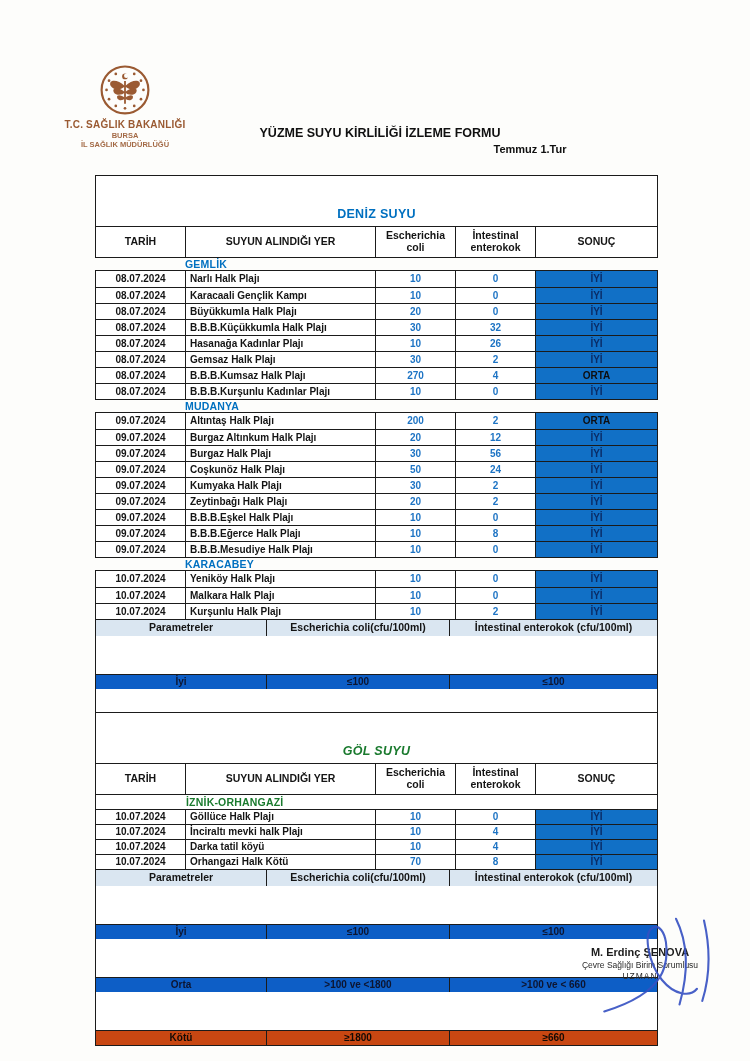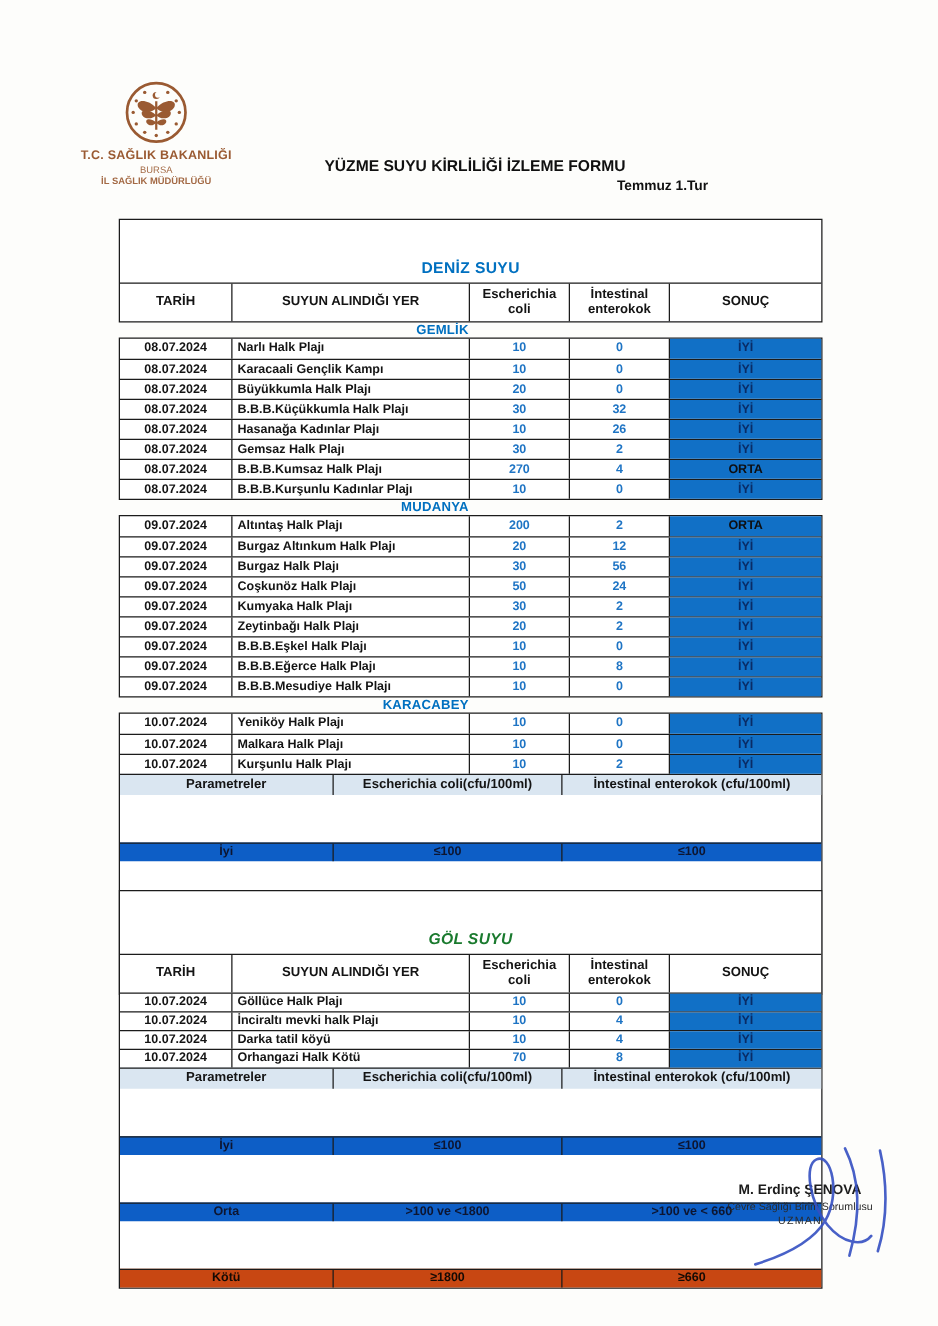--- a/index.html
+++ b/index.html
@@ -9,21 +9,21 @@
     background:#fdfdfb;
     font-family:"Liberation Sans", sans-serif;
     color:#141414;
     overflow:hidden;
   }
 
   
   .logo-block { position:absolute; left:58px; top:62px; width:134px; text-align:center; color:var(--logo-brown); }
   .emblem { width:54px; height:54px; margin:0 auto 3px auto; display:block; }
   .org1 { font-size:10px; font-weight:bold; letter-spacing:.2px; }
-  .org2 { font-size:7.5px; font-weight:normal; margin-top:1px; opacity:.9; }
+  .org2 { font-size:7.5px; font-weight:bold; margin-top:1px; opacity:.9; }
   .org3 { font-size:7.5px; font-weight:bold; opacity:.9; }
   .form-title { position:absolute; left:170px; top:126px; width:420px; text-align:center;
                 font-size:12.5px; font-weight:bold; color:#101010; }
   .period { position:absolute; left:455px; top:143px; width:150px; text-align:center;
             font-size:11px; font-weight:bold; color:#101010; }
 
   
   .tbl { position:absolute; left:95px; width:563px; }
   #tbl-deniz { top:175px; }
   #tbl-gol   { top:712px; }
@@ -49,21 +49,21 @@
   .c.date  { font-size:10px; font-weight:bold; }
   .c.place { justify-content:flex-start; text-align:left; padding-left:4px;
              font-size:10px; font-weight:bold; }
   .c.val   { font-size:10px; font-weight:bold; color:var(--value-blue); }
   .c.res   { font-size:10px; font-weight:bold; background:var(--result-blue); }
   .res-iyi  { color:#0a2c66; }
   .res-orta { color:#0e0e10; }
 
   .section-gap { height:12px; display:flex; align-items:center; background:transparent; }
   .section-row { height:15px; display:flex; align-items:center; background:#fff; }
-  .section-label { display:block; margin-left:90px; width:190px; text-align:right;
+  .section-label { display:block; margin-left:90px; width:190px; text-align:left;
                    font-size:10.5px; font-weight:bold; letter-spacing:.2px; }
 
   .legend-head { height:17px; background:var(--header-light); }
   .legend-head .c { font-size:10.5px; font-weight:bold; }
   .legend-row { height:15px;margin-top:38px; }
   .legend-row .c { font-size:10px; font-weight:bold; color:#0d1530; }
   .lv-good, .lv-medium { background:var(--legend-blue); }
   .lv-bad { background:var(--bad-red); }
   .lv-bad .c { color:#140a04; }
 
@@ -304,20 +304,23 @@
 <div class="tbl" id="tbl-gol">
     <div class="block">
       <div class="title-row" style="color: rgb(26, 122, 46); font-style: italic;">GÖL SUYU</div>
       <div class="r5 head-row">
         <div class="c hc">TARİH</div>
         <div class="c hc">SUYUN ALINDIĞI YER</div>
         <div class="c hc">Escherichia coli</div>
         <div class="c hc">İntestinal enterokok</div>
         <div class="c hc">SONUÇ</div>
       </div>
+      <div class="section-row">
+        <div class="section-label" style="color: rgb(26, 122, 46);">İZNİK-ORHANGAZİ</div>
+      </div>
       <div class="r5 data-row">
         <div class="c date">10.07.2024</div>
         <div class="c place">Göllüce Halk Plajı</div>
         <div class="c val">10</div>
         <div class="c val">0</div>
         <div class="c res res-iyi">İYİ</div>
       </div>
       <div class="r5 data-row">
         <div class="c date">10.07.2024</div>
         <div class="c place">İnciraltı mevki halk Plajı</div>

